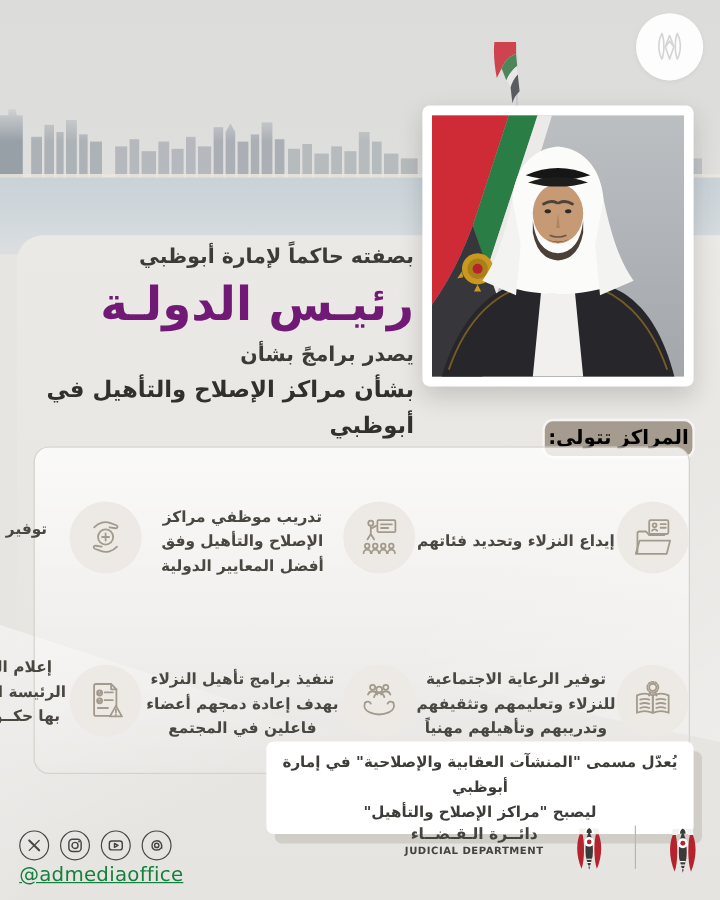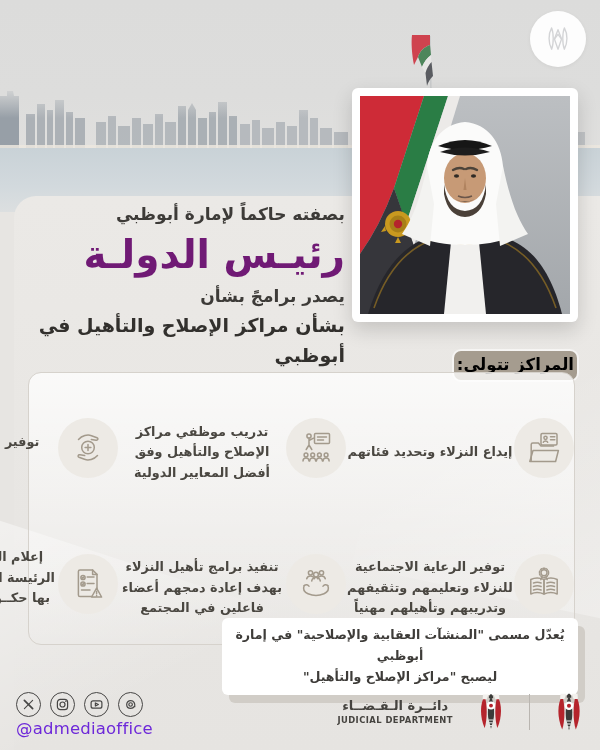--- a/index.html
+++ b/index.html
@@ -63,23 +63,23 @@
 
   
   .note{position:absolute;right:22px;top:618px;width:332px;background:#ffffff;border-radius:6px;
         box-shadow:7px 8px 0 0 #d1cdc7;padding:7px 12px 8px;direction:rtl;text-align:center;}
   .note div{font-size:12.6px;font-weight:bold;color:#3e3c39;line-height:1.65;}
 
   
   .social{position:absolute;left:16px;top:692px;display:flex;gap:9px;}
   .s-ic{width:23px;height:23px;border-radius:50%;border:1.6px solid #474645;
         display:flex;align-items:center;justify-content:center;color:#474645;cursor:pointer;}
-  .handle{position:absolute;left:16px;top:719px;font-size:16.5px;color:#6d28d9;letter-spacing:.2px;}
-
-  .logos{position:absolute;right:14px;top:688px;height:48px;display:flex;align-items:center;gap:22px;}
+  .handle{position:absolute;left:16px;top:719px;font-size:16.5px;color:#15803d;letter-spacing:.2px;text-decoration:underline;}
+
+  .logos{position:absolute;right:14px;top:688px;height:48px;display:flex;align-items:flex-start;gap:22px;}
   .logo-text{text-align:center;}
   .logo-ar{font-size:13px;font-weight:bold;color:#45433f;direction:rtl;line-height:1.25;}
   .logo-en{font-size:8.4px;font-weight:bold;color:#45433f;letter-spacing:.45px;line-height:1.3;}
   .v-div{width:1px;height:36px;background:#b9b5b0;}
 
   svg{display:block;}
 </style>
 </head>
 <body>
 

